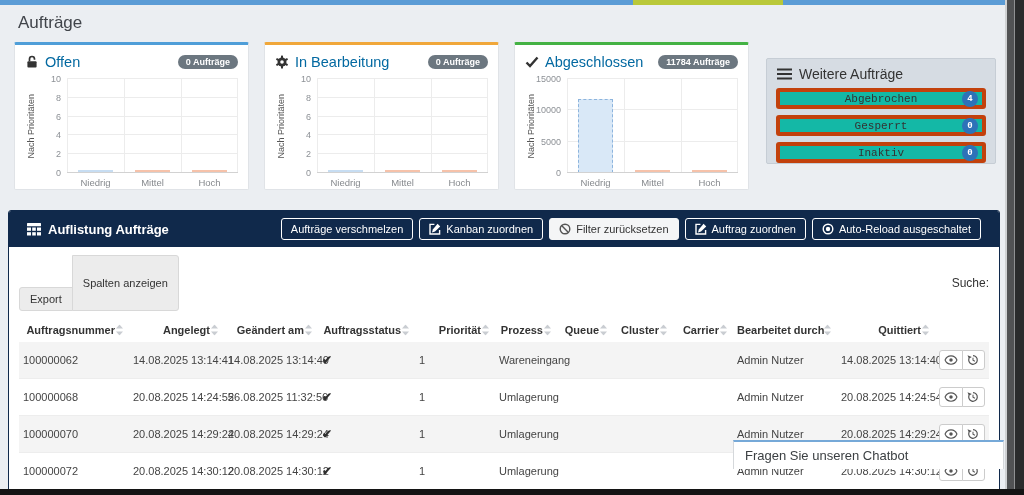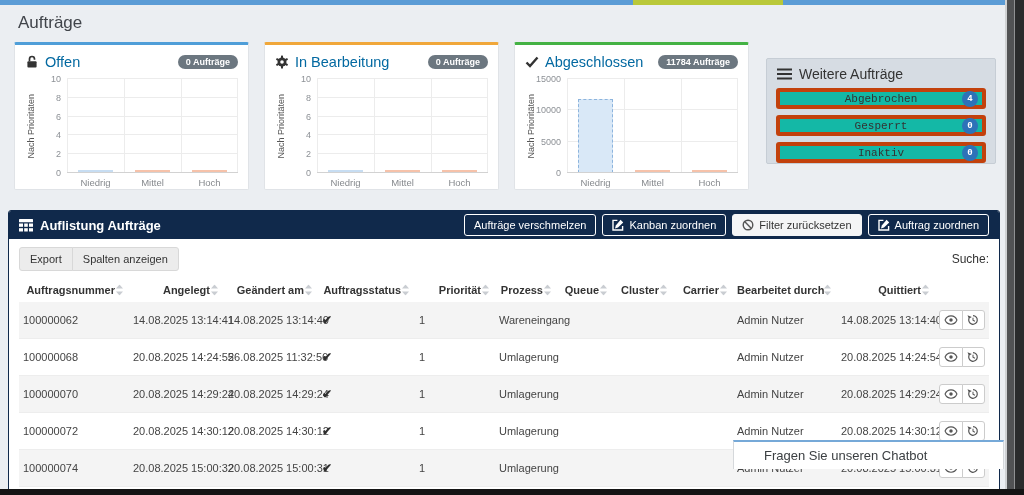--- a/index.html
+++ b/index.html
@@ -48,32 +48,32 @@
     background:#d6dce3; border:1px solid #c6cdd5; border-radius:2px;margin-top:16px; }
   .weitere-head { display:flex; align-items:center; gap:7px; padding:7px 10px 6px; font-size:14px; color:#333; }
   .weitere-body { display:flex; flex-direction:column; gap:6px; padding:0 9px; }
   .weitere-btn { position:relative; width:100%; background:#14b8a6; border:4px solid #c2410c; border-radius:3px;
     height:21px; font-size:11px; color:#333; text-align:center; cursor:pointer; font-family:Liberation Mono, monospace; padding:0; }
   .count-badge { position:absolute; right:4px; top:50%; transform:translateY(-50%); background:#2d72b8; color:#fff;
     width:16px; height:16px; border-radius:50%; font-size:9px; font-weight:bold; line-height:16px; text-align:center; }
   
   .listing-card { position:absolute; top:210px; left:8px; width:992px; height:285px;
     background:#fff; border:1px solid #10294b; border-radius:3px 3px 0 0; overflow:hidden; }
-  .listing-header { background:#10294b; height:28px; display:flex; align-items:center; padding:0 10px; color:#fff; }
+  .listing-header { background:#10294b; height:36px; display:flex; align-items:center; padding:0 18px; color:#fff; }
   .listing-title { display:flex; align-items:center; gap:7px; font-size:13px; font-weight:bold; }
   .hdr-buttons { margin-left:auto; display:flex; gap:6px; }
   .hdr-btn { display:flex; align-items:center; gap:5px; border:1px solid #fff; color:#fff; background:transparent;
     font-size:11px; padding:4px 9px; border-radius:3px; cursor:pointer; font-family:inherit; white-space:nowrap;text-align:right; }
   .hdr-btn.light { background:#f4f5f6; color:#333; border-color:#f4f5f6; }
   
   .toolbar { display:flex; align-items:center; padding:8px 10px 7px; }
   .btn-group { display:flex; }
   .tool-btn { background:#ececec; border:1px solid #d8d8d8; font-size:11px; color:#333; padding:5px 10px;
     cursor:pointer; font-family:inherit; }
-  .tool-btn:first-child { border-radius:3px 0 0 3px; }
+  .tool-btn:first-child { border-radius:3px 0 0 3px;margin-top:32px; }
   .tool-btn:last-child { border-radius:0 3px 3px 0; margin-left:-1px; }
   .search { margin-left:auto; display:flex; gap:7px; font-size:12px; color:#333; }
   .search input { width:150px; height:22px; border:1px solid #ccd1d6; border-radius:3px; font-size:11px;
     padding:0 6px; color:#444; font-family:inherit; }
   .search input::placeholder { color:#b4b8bd; }
   
   table { width:970px; margin:0 10px; border-collapse:collapse; font-size:11px; color:#444; table-layout:fixed; }
   th { position:relative; text-align:right; font-weight:bold; color:#333; padding:6px 14px 6px 4px;
     white-space:nowrap; overflow:hidden; cursor:pointer; }
   th .sort-icon { position:absolute; right:6px; top:50%; transform:translateY(-50%); }
@@ -82,21 +82,21 @@
   tbody tr.odd { background:#f4f4f4; }
   .status-cell { font-size:12px; font-weight:bold; color:#2f2f2f; }
   .act-group { display:flex; justify-content:flex-end; }
   .act-btn { width:26px; height:20px; background:#fff; border:1px solid #ccc; display:flex; align-items:center;
     justify-content:center; cursor:pointer; padding:0; }
   .act-btn:first-child { border-radius:3px 0 0 3px; }
   .act-btn:last-child { border-radius:0 3px 3px 0; margin-left:-1px; }
   
   .chatbot { position:absolute; left:733px; top:440px; width:271px; height:29px; background:#fff;
     border-top:2px solid #76a9d8; border-left:1px solid #d5d8db; border-right:1px solid #d5d8db;
-    z-index:40; display:flex; align-items:center; padding-left:30px; font-size:13px; color:#3c4043; cursor:pointer; }
+    z-index:40; display:flex; align-items:center; padding-left:11px; font-size:13px; color:#3c4043; cursor:pointer; }
   .icon { display:inline-flex; align-items:center; }
 </style>
 </head>
 <body>
 
 <div class="topbar" style="background: rgb(91, 156, 214);">
   <div class="topbar-seg" style="background: rgb(185, 200, 58);"></div>
 </div>
 
 <div class="page-title">Aufträge</div>
@@ -332,20 +332,29 @@
       </button>
       <button class="hdr-btn">
         <span class="icon">
           <svg width="12" height="12" viewBox="0 0 12 12">
               <path d="M10.6 7 V11 H1 V1.4 H5.4" fill="none" stroke="#fff" stroke-width="1.4"></path>
               <path d="M8.6 0.8 L11.2 3.4 6 8.6 3 9.4 3.8 6.4 Z" fill="#fff"></path>
             </svg>
         </span>
         <span>Auftrag zuordnen</span>
       </button>
+      <button class="hdr-btn">
+        <span class="icon">
+          <svg width="12" height="12" viewBox="0 0 12 12">
+              <circle cx="6" cy="6" r="4.8" fill="none" stroke="#fff" stroke-width="1.4"></circle>
+              <circle cx="6" cy="6" r="2.2" fill="#fff"></circle>
+            </svg>
+        </span>
+        <span>Auto-Reload ausgeschaltet</span>
+      </button>
     </div>
   </div>
 
   <div class="toolbar">
     <div class="btn-group">
       <button class="tool-btn">Export</button>
       <button class="tool-btn">Spalten anzeigen</button>
     </div>
     <div class="search">
       <span>Suche:</span>

